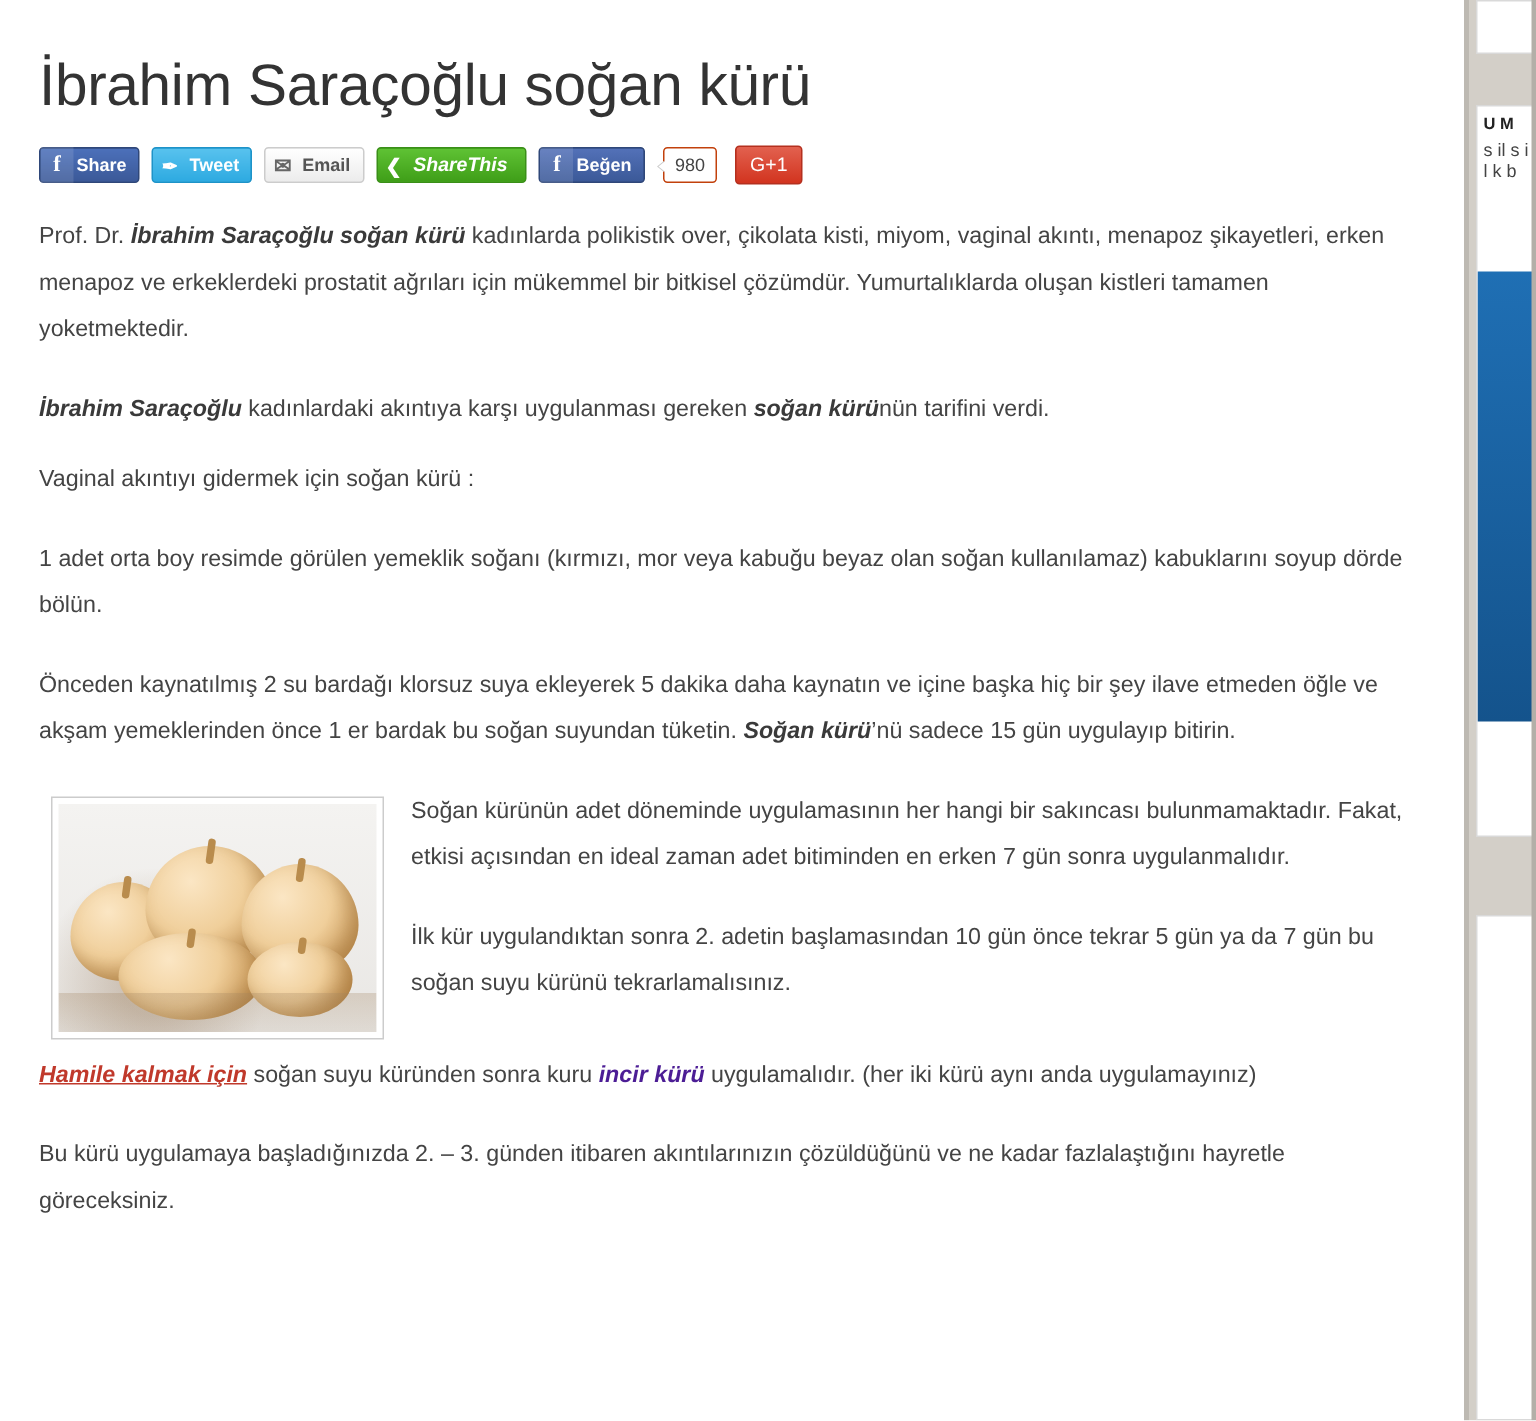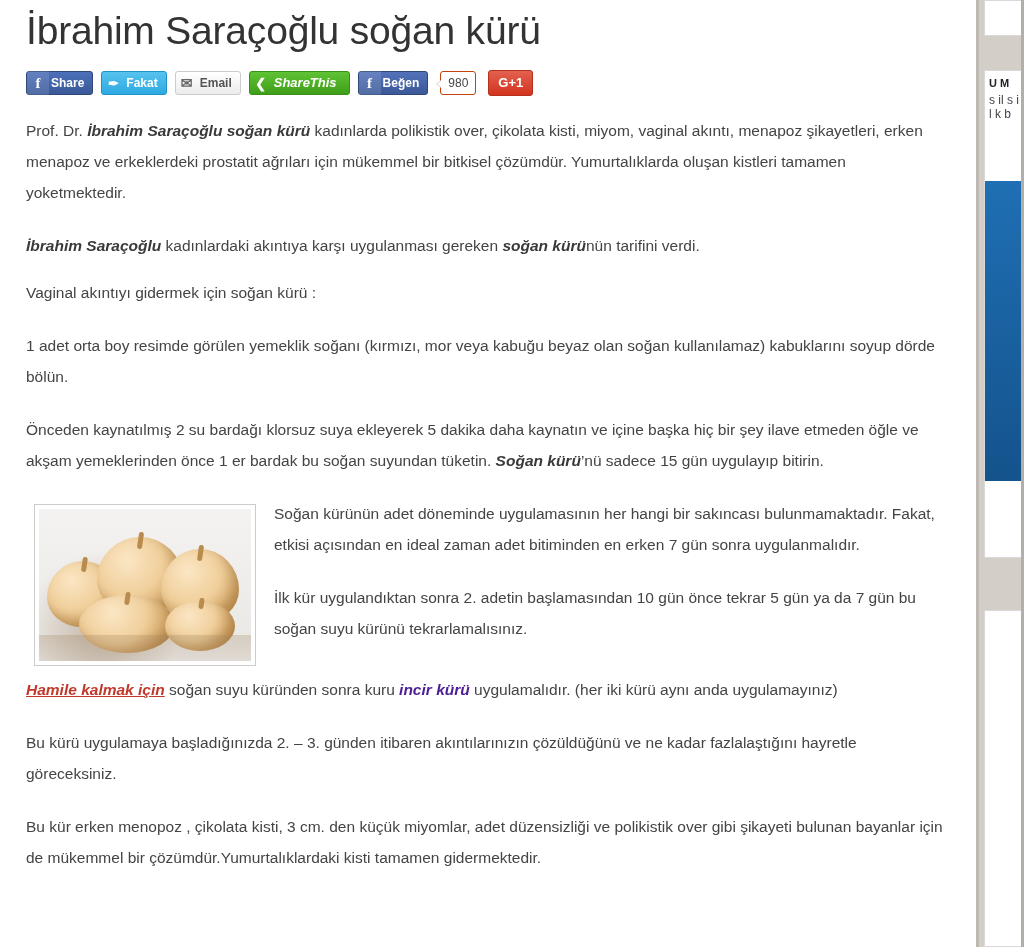--- a/index.html
+++ b/index.html
@@ -20,21 +20,21 @@
     overflow: hidden;
   }
 
   
   .article {
     position: absolute;
     left: 0;
     top: 0;
     width: 976px;
     height: 947px;
-    padding: 3px 28px 0 26px;
+    padding: 30px 28px 0 26px;
     box-sizing: border-box;
     background: #ffffff;
   }
 
   .title {
     font-size: 39px;
     line-height: 48px;
     font-weight: normal;
     color: #333333;
     margin: 4px 0 14px 0;
@@ -166,21 +166,21 @@
 
   .btn-gplus {
     background: #d93f2b;
     border: 1px solid #b4301f;
     background-image: linear-gradient(#e2614f, #d2341f);
     color: #ffffff;
     font-size: 13px;
     padding: 0 9px;
     height: 24px;
     line-height: 24px;
-    font-weight: bold;
+    font-weight: normal;
     border-radius: 3px;
     margin-left: 4px;
   }
 
   
   .body p {
     font-size: 15.5px;
     line-height: 31px;
     color: #444444;
     margin: 0 0 22px 0;
@@ -318,21 +318,21 @@
 
     <div class="share-bar">
 
       <div class="btn btn-fb-share">
         <span class="glyph">f</span>
         <span class="txt">Share</span>
       </div>
 
       <div class="btn btn-tweet">
         <span class="glyph">✒</span>
-        <span class="txt">Fakat</span>
+        <span class="txt">Tweet</span>
       </div>
 
       <div class="btn btn-email">
         <span class="glyph">✉</span>
         <span class="txt">Email</span>
       </div>
 
       <div class="btn btn-sharethis">
         <span class="glyph">❮</span>
         <span class="txt">ShareThis</span>
@@ -374,21 +374,20 @@
 
         <p>Soğan kürünün adet döneminde uygulamasının her hangi bir sakıncası bulunmamaktadır. Fakat, etkisi açısından en ideal zaman adet bitiminden en erken 7 gün sonra uygulanmalıdır.</p>
         <p>İlk kür uygulandıktan sonra 2. adetin başlamasından 10 gün önce tekrar 5 gün ya da 7 gün bu soğan suyu kürünü tekrarlamalısınız.</p>
       </div>
 
       <p><a class="link-red">Hamile kalmak için</a><span> soğan suyu küründen sonra kuru </span><span class="link-incir">incir kürü</span><span> uygulamalıdır. (her iki kürü aynı anda uygulamayınız)</span></p>
 
 
       <p>Bu kürü uygulamaya başladığınızda 2. – 3. günden itibaren akıntılarınızın çözüldüğünü ve ne kadar fazlalaştığını hayretle göreceksiniz.</p>
 
-      <p>Bu kür erken menopoz , çikolata kisti, 3 cm. den küçük miyomlar, adet düzensizliği ve polikistik over gibi şikayeti bulunan bayanlar için de mükemmel bir çözümdür.Yumurtalıklardaki kisti tamamen gidermektedir.</p>
     </div>
   </div>
 
   <div class="sidebar">
     <div class="ad-card ad-top"></div>
 
     <div class="ad-card ad-main">
       <div class="ad-title">U
 M</div>
       <div class="ad-text">s

